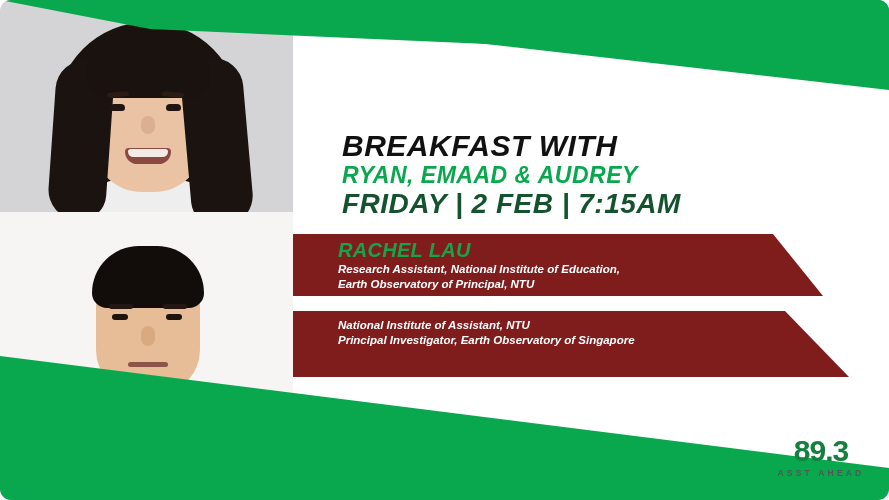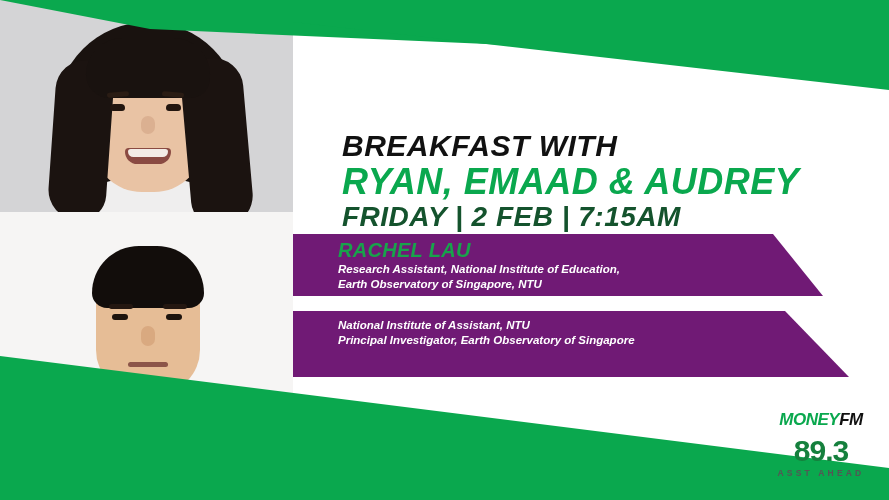--- a/index.html
+++ b/index.html
@@ -10,20 +10,21 @@
   body {
     font-family: "Liberation Sans", sans-serif;
   }
 
   .stage {
     position: relative;
     width: 889px;
     height: 500px;
     overflow: hidden;
     background: #ffffff;
+    border-radius: 11px;
   }
 
   
   .photo-col {
     position: absolute;
     left: 0;
     top: 0;
     width: 293px;
     height: 500px;
     overflow: hidden;
@@ -253,34 +254,34 @@
     letter-spacing: 0.5px;
     line-height: 1.0;
     white-space: nowrap;
   }
   .t-show {
     font-size: 30px;
     color: #111111;
     margin-bottom: 3px;
   }
   .t-hosts {
-    font-size: 36px;
+    font-size: 23px;
     color: #0AA84E;
     margin-bottom: 3px;
   }
   .t-when {
     font-size: 28px;
     color: #14532d;
   }
 
   
   .banner {
     position: absolute;
     left: 0;
-    background: #701a75;
+    background: #7f1d1d;
     color: #ffffff;
     z-index: 5;
   }
   .banner-1 {
     top: 234px;
     width: 530px;
     height: 62px;
     clip-path: polygon(0 0, 480px 0, 530px 62px, 0 62px);
   }
   .banner-2 {
@@ -406,32 +407,31 @@
     <div class="title-block">
       <div class="title-line t-show">BREAKFAST WITH</div>
       <div class="title-line t-hosts">RYAN, EMAAD &amp; AUDREY</div>
       <div class="title-line t-when">FRIDAY | 2 FEB | 7:15AM</div>
     </div>
 
     <div class="banner banner-1">
       <div class="banner-inner">
         <div class="sp-name">RACHEL LAU</div>
         <div class="sp-role">Research Assistant, National Institute of Education,</div>
-        <div class="sp-role">Earth Observatory of Singapore, NTU</div>
+        <div class="sp-role">Earth Observatory of Principal, NTU</div>
       </div>
     </div>
 
     <div class="banner banner-2">
       <div class="banner-inner">
         <div class="sp-role">National Institute of Assistant, NTU</div>
         <div class="sp-role">Principal Investigator, Earth Observatory of Singapore</div>
       </div>
     </div>
 
   </div>
 
   <div class="logo">
-    <div class="logo-word"><span class="logo-money">MONEY</span><span class="logo-fm">FM</span></div>
     <div class="logo-freq">89.3</div>
     <div class="logo-tag">ASST AHEAD</div>
   </div>
 
 </div>
 
 </body></html>

